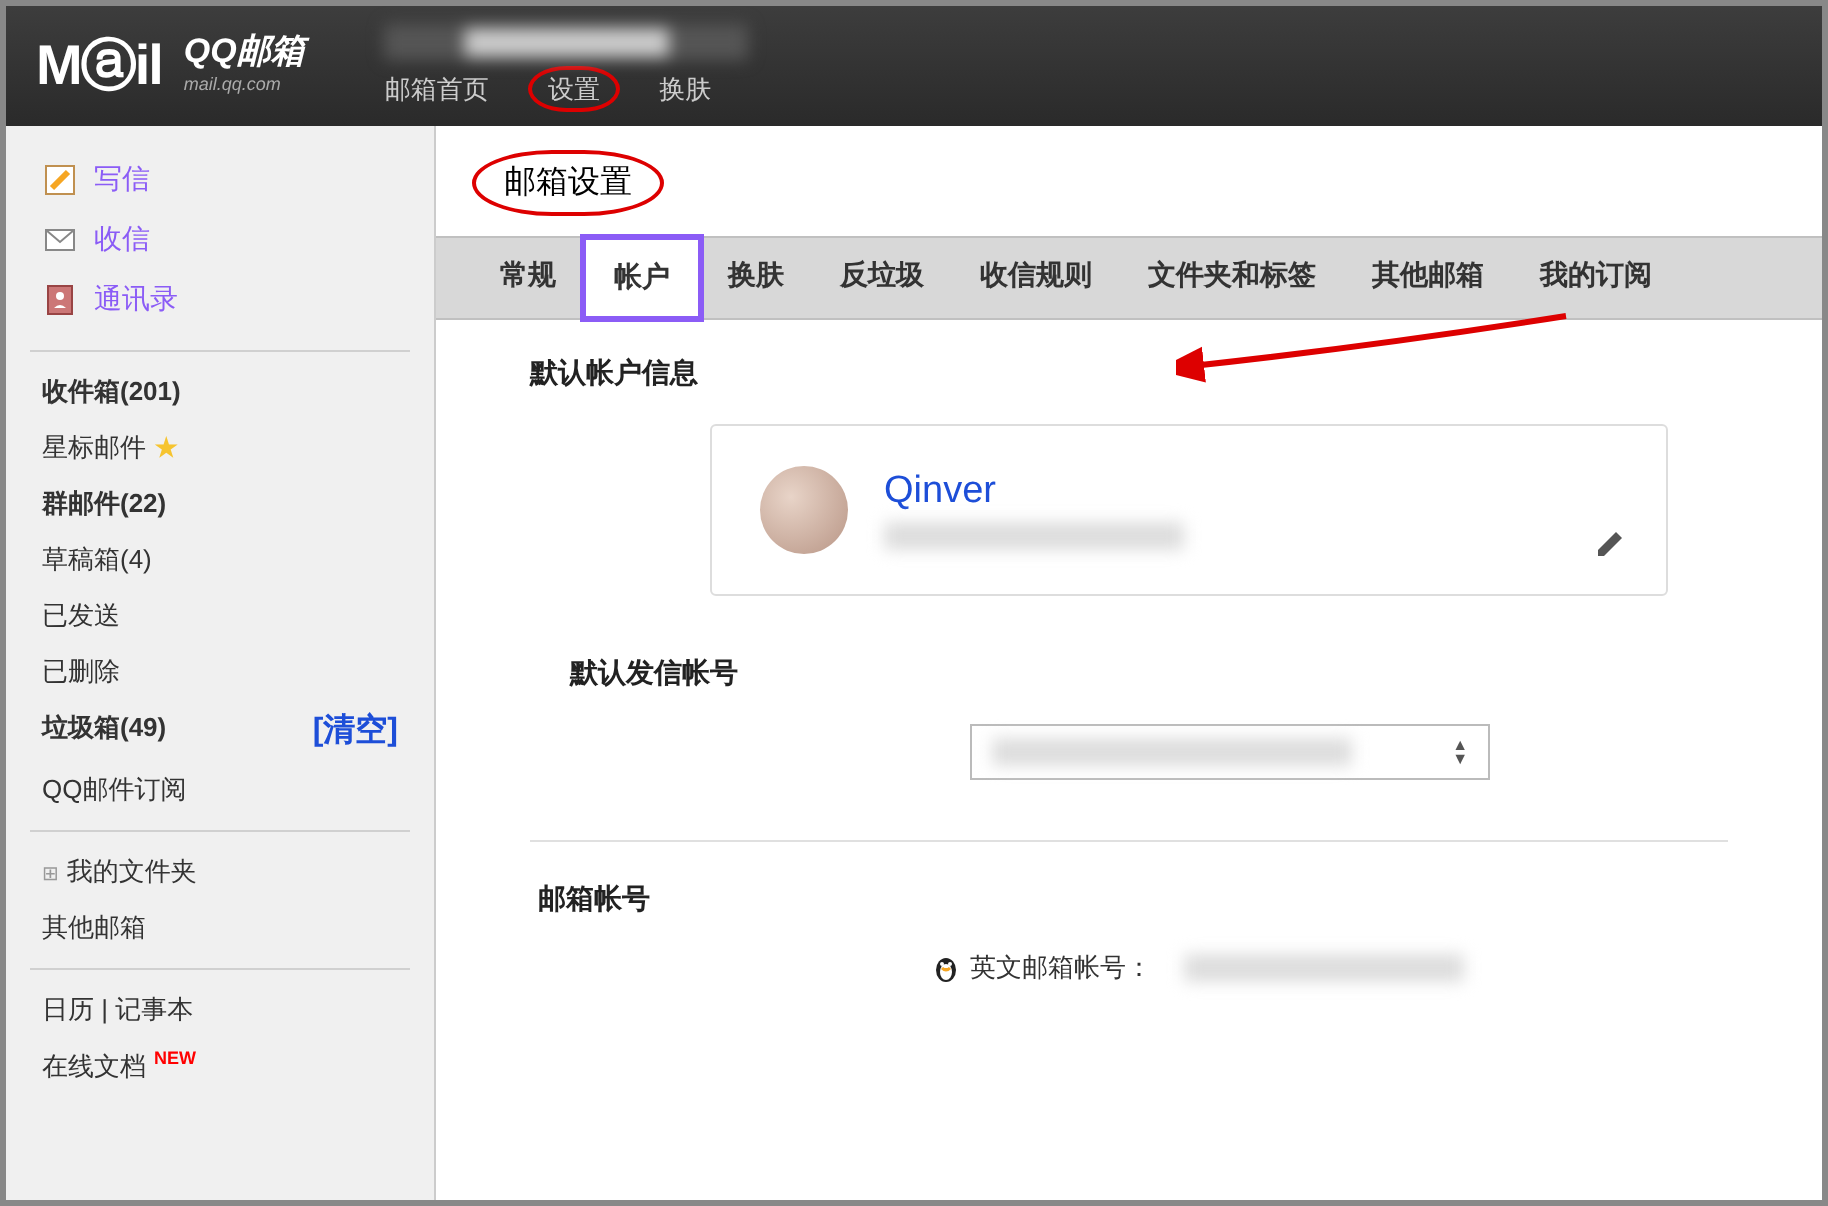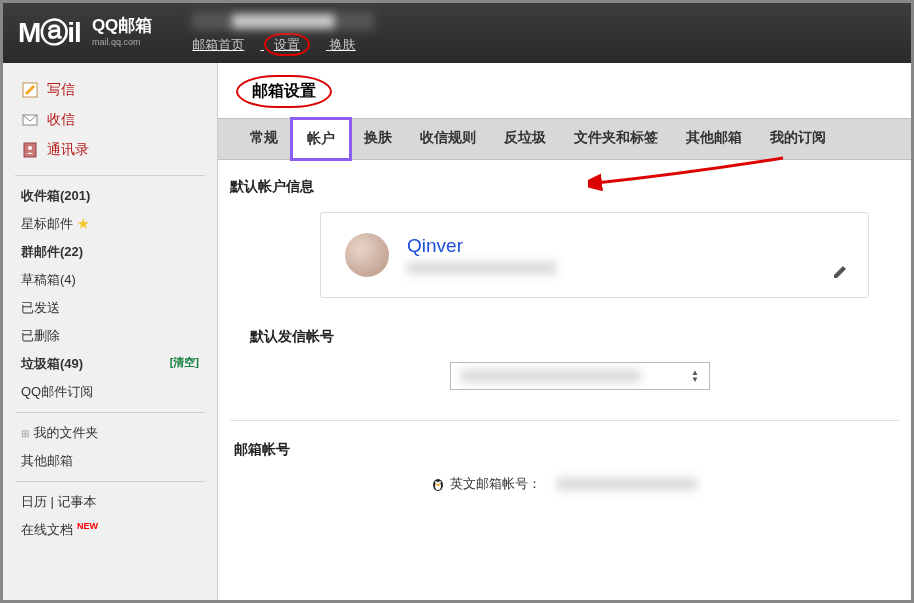--- a/index.html
+++ b/index.html
@@ -1,53 +1,53 @@
 <!DOCTYPE html>
 <html><head>
   <meta charset="utf-8">
   <style>
     * { margin: 0; padding: 0; box-sizing: border-box; }
     body { font-family: "Microsoft YaHei", Arial, sans-serif; font-size: 13px; background: #e8e8e8; width: 914px; height: 603px; overflow: hidden; border: 3px solid #888; }
     
     .header { background: linear-gradient(#3d3d3d, #2a2a2a); color: #fff; height: 60px; display: flex; align-items: center; padding: 0 15px; }
     .logo-area { display: flex; align-items: flex-start; gap: 5px; }
     .logo-mail { font-size: 28px; font-weight: bold; letter-spacing: -1px; }
-    .logo-qq { margin-left: 6px; }
+    .logo-qq { margin-left: 6px; font-style: italic; }
     .logo-qq-main { font-size: 17px; font-weight: bold; }
     .logo-qq-sub { font-size: 9px; color: #aaa; }
     .header-right { margin-left: 40px; }
     .header-user { color: #ccc; font-size: 12px; filter: blur(4px); background: #555; padding: 2px 40px; border-radius: 2px; }
-    .header-nav { margin-top: 6px; text-decoration: underline; }
+    .header-nav { margin-top: 6px; }
     .header-nav a { color: #ccc; text-decoration: none; margin-right: 16px; font-size: 13px; }
     .header-nav .circled { border: 2px solid #d00; border-radius: 50%/60%; padding: 2px 8px; }
     
     .container { display: flex; height: 543px; }
     
     .sidebar { width: 215px; background: #f0f0f0; border-right: 1px solid #ccc; padding: 8px 0; overflow-y: auto; }
     .side-main { padding: 4px 14px; }
-    .side-item { display: flex; align-items: center; padding: 6px 4px; cursor: pointer; font-size: 14px; color: #b91c1c; }
+    .side-item { display: flex; align-items: center; padding: 6px 4px; cursor: pointer; font-size: 14px; color: #8b5cf6; }
     .side-item .icon { width: 18px; height: 18px; margin-right: 8px; display: flex; align-items: center; justify-content: center; }
     .side-divider { border-top: 1px solid #d0d0d0; margin: 6px 12px; }
     .side-folder { padding: 5px 18px; cursor: pointer; font-size: 13px; color: #333; display: flex; justify-content: space-between; }
     .side-folder.bold { font-weight: bold; }
-    .side-action { color: #15803d; font-size: 11px; }
+    .side-action { color: #1d4ed8; font-size: 16px; }
     .side-small { padding: 5px 18px; font-size: 13px; color: #333; }
     .star { color: #f6c42f; }
     .new-badge { color: #f00; font-size: 9px; font-weight: bold; margin-left: 4px; vertical-align: super; }
     
     .main { flex: 1; background: #fff; overflow: hidden; position: relative; }
     .page-title-wrap { padding: 12px 18px 10px; }
-    .page-title { font-size: 16px; font-weight: bold; border: 2px solid #d00; border-radius: 50%/60%; display: inline-block; padding: 4px 14px; }
+    .page-title { font-size: 16px; font-weight: normal; border: 2px solid #d00; border-radius: 50%/60%; display: inline-block; padding: 4px 14px; }
     .arrow { position: absolute; top: 90px; left: 370px; width: 200px; height: 40px; pointer-events: none; }
     
     .tabs { display: flex; background: #d8d8d8; border-top: 1px solid #c0c0c0; border-bottom: 1px solid #c0c0c0; padding: 0 18px; }
     .tab { padding: 10px 14px; cursor: pointer; font-size: 14px; color: #333; font-weight: bold; white-space: nowrap; }
     .tab.active { background: #fff; border: 3px solid #8b5cf6; margin: -2px; }
     
-    .content { padding: 18px 12px; overflow-y: auto; height: 440px; }
+    .content { padding: 18px 47px; overflow-y: auto; height: 440px; }
     .section-title { font-size: 14px; font-weight: bold; margin-bottom: 16px; color: #222; }
     .account-card { border: 1px solid #ddd; border-radius: 3px; padding: 20px 24px; display: flex; align-items: center; margin: 0 30px 30px 90px; position: relative; }
     .avatar { width: 44px; height: 44px; border-radius: 50%; background: radial-gradient(circle at 35% 35%, #e8d4c8, #b89585); margin-right: 18px; }
     .account-name { font-size: 19px; color: #1d4ed8; }
     .account-email { filter: blur(4px); background: #ddd; width: 150px; height: 14px; margin-top: 4px; border-radius: 2px; }
     .edit-icon { position: absolute; right: 20px; bottom: 14px; cursor: pointer; color: #555; }
     
     .section2 { margin-top: 30px; margin-left: 20px; }
     .select-row { margin: 16px 0 30px 200px; }
     .select-box { border: 1px solid #bbb; padding: 6px 10px; width: 260px; display: flex; justify-content: space-between; align-items: center; background: #fff; }
@@ -163,22 +163,22 @@
             <path d="M0,0 L0,6 L8,3 z" fill="#d00"></path>
           </marker>
         </defs>
       <path d="M195 5 Q100 20 8 30" stroke="#d00" stroke-width="3" fill="none" marker-end="url(#ah)"></path>
     </svg>
 
     <div class="tabs">
       <div class="tab">常规</div>
       <div class="tab active">帐户</div>
       <div class="tab">换肤</div>
+      <div class="tab">反垃圾</div>
       <div class="tab">收信规则</div>
-      <div class="tab">反垃圾</div>
       <div class="tab">文件夹和标签</div>
       <div class="tab">其他邮箱</div>
       <div class="tab">我的订阅</div>
     </div>
 
     <div class="content">
       <div class="section-title">默认帐户信息</div>
       <div class="account-card">
         <div class="avatar"></div>
         <div>

